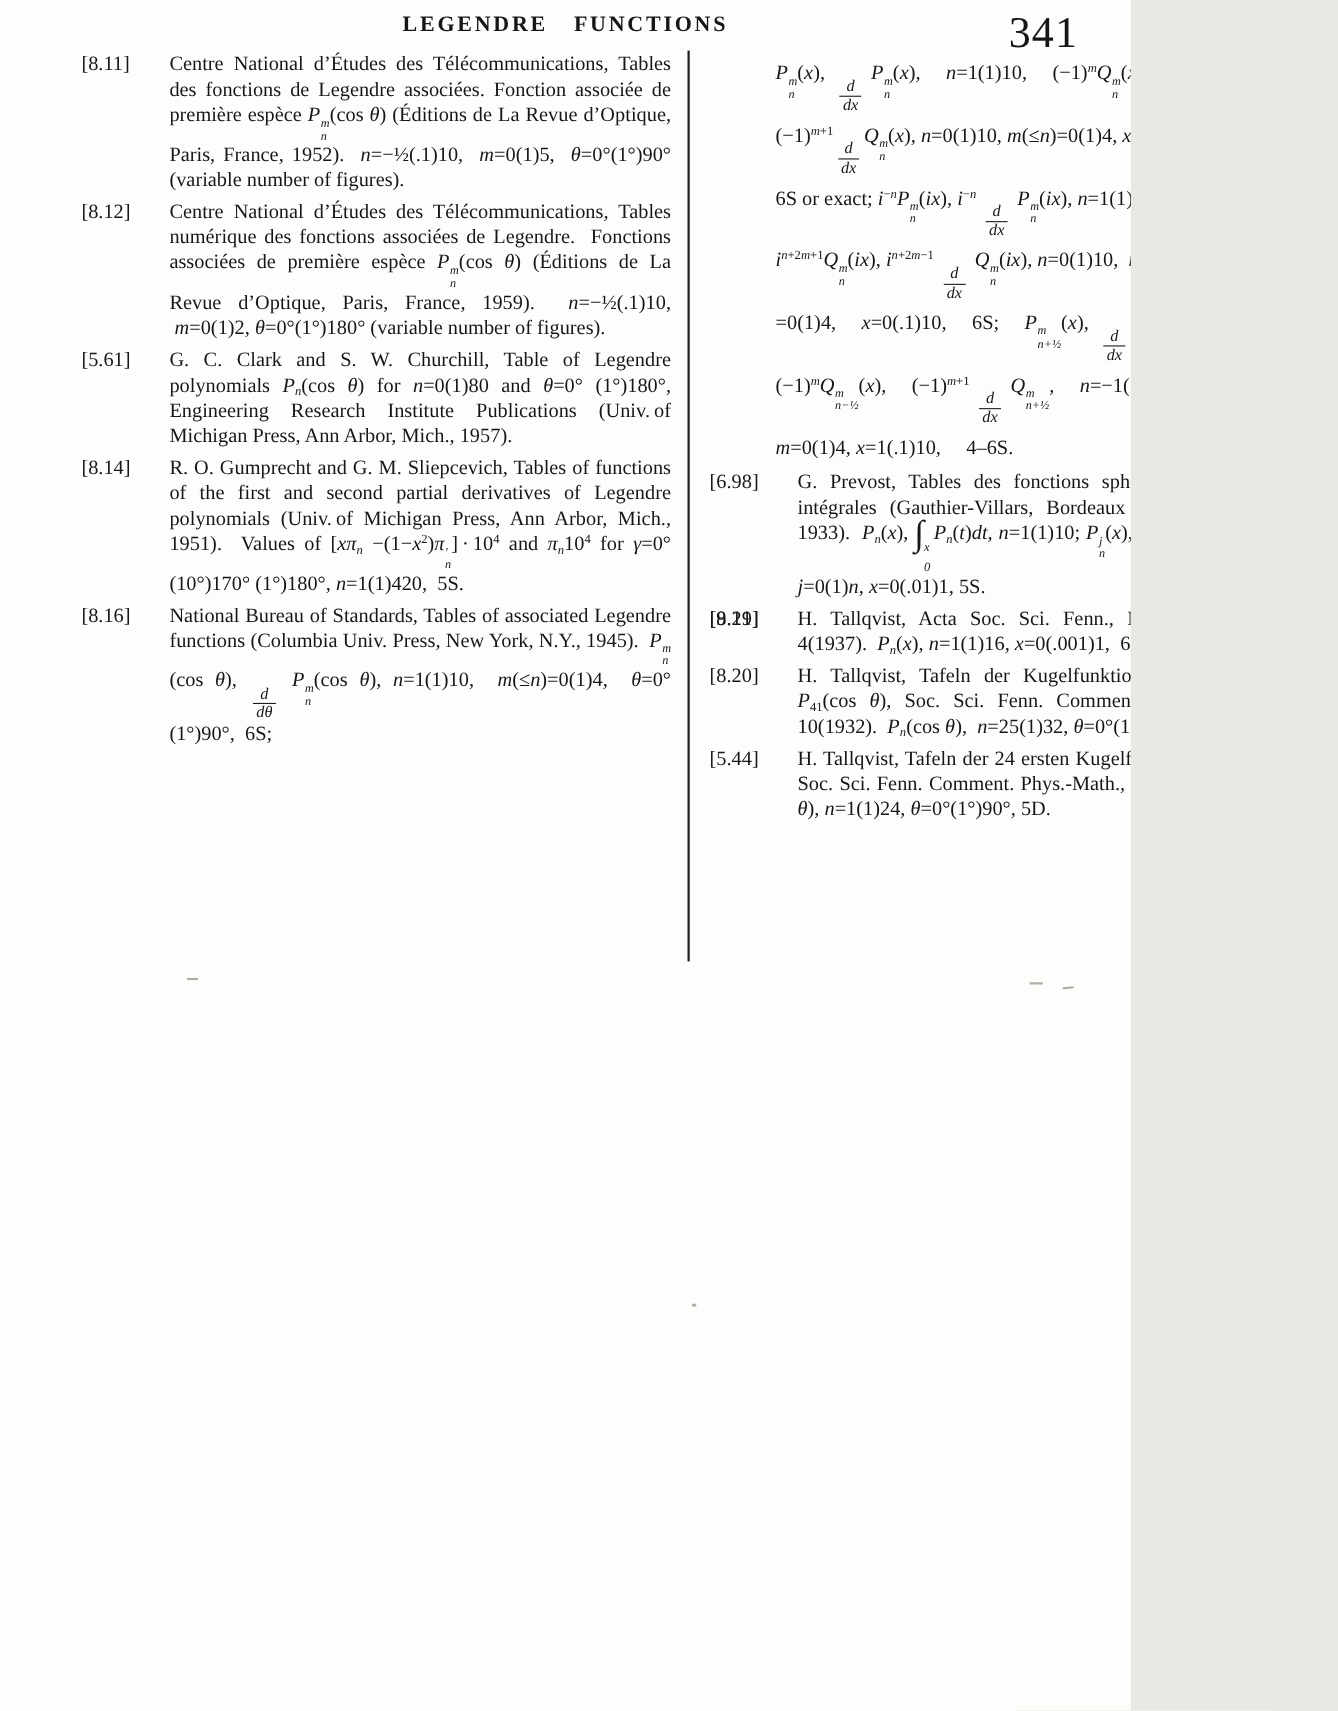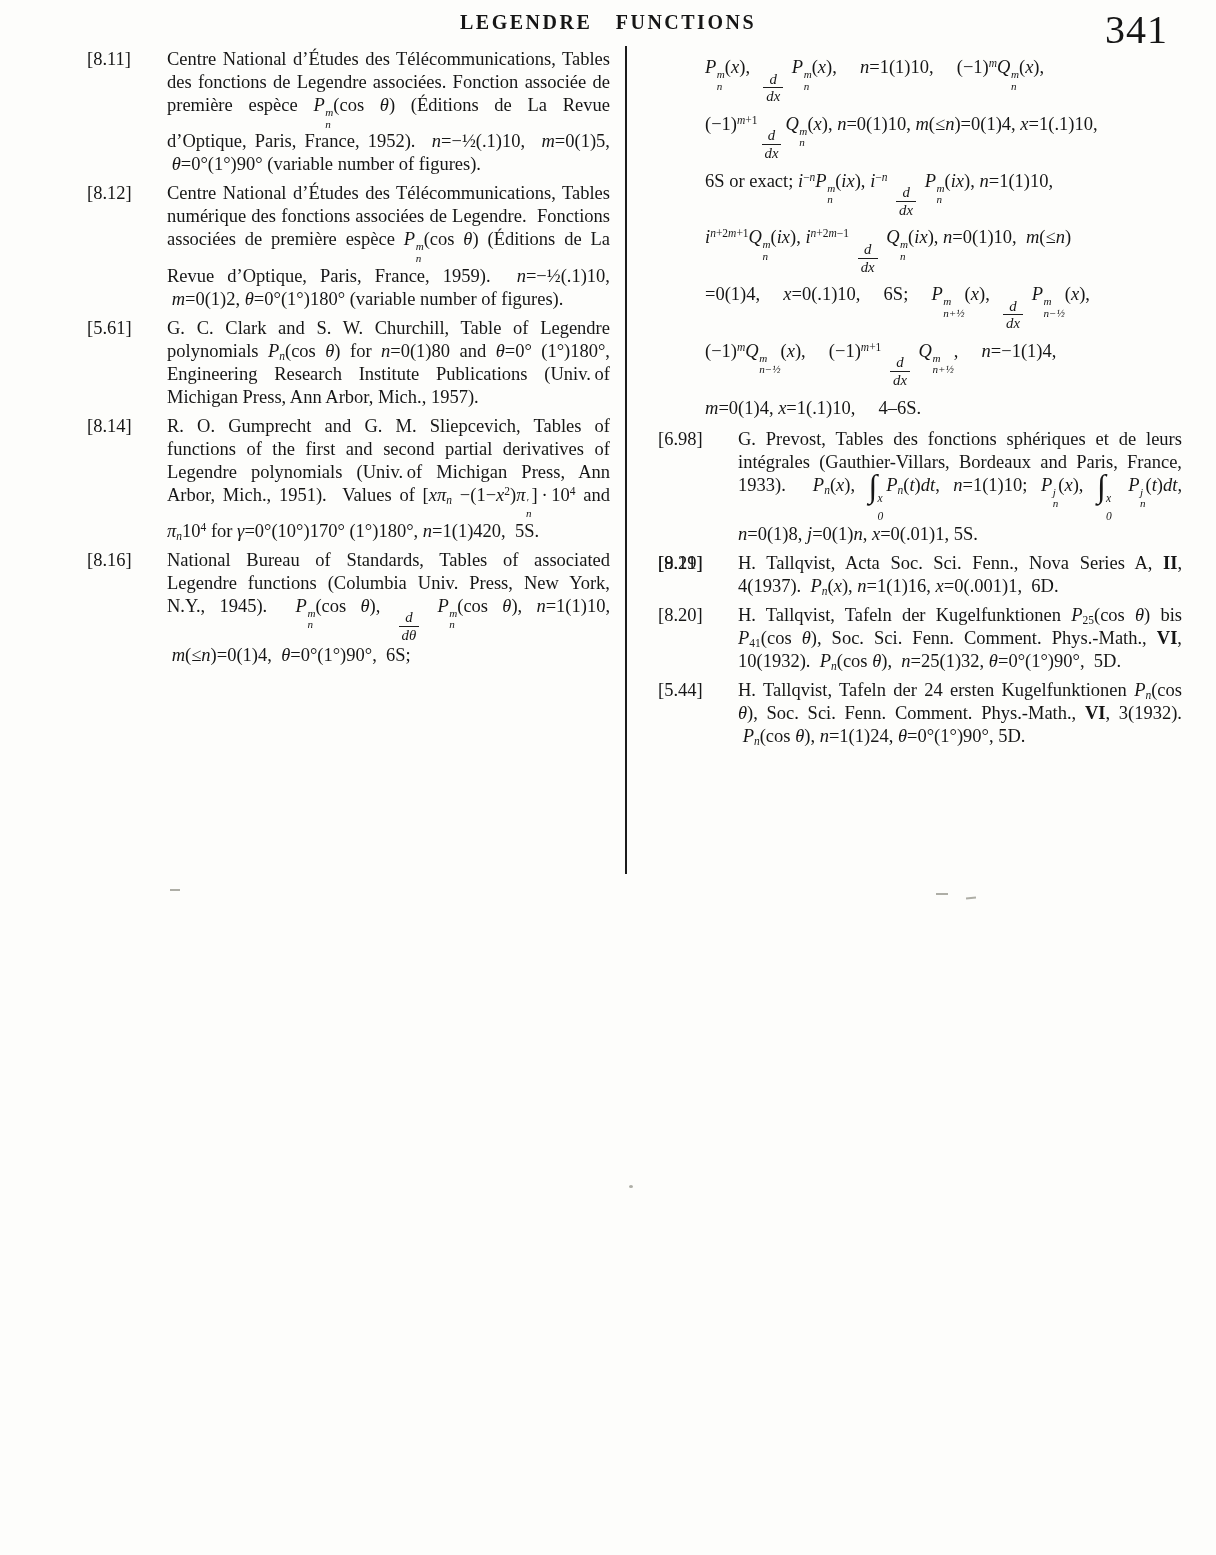--- a/index.html
+++ b/index.html
@@ -1,38 +1,38 @@
 <!DOCTYPE html>
 <html><head>
 <meta charset="utf-8">
 <style>
   html,body{margin:0;padding:0;background:#e9e8e4;}
   .page{
     position:relative;
-    width:1216px;height:1555px;
+    width:1028px;height:1555px;
     background:#fdfdfb;
     font-family:"Liberation Serif","DejaVu Serif",serif;
     color:#161616;
     overflow:hidden;
   }
   
   .running-head{position:absolute;top:6px;left:0;width:100%;height:40px;}
   .head-title{
     position:absolute;left:0;right:0;top:5px;
     text-align:center;font-weight:bold;font-size:20px;
     letter-spacing:2.5px;word-spacing:16px;
   }
   .page-number{position:absolute;right:48px;top:0;font-size:40px;letter-spacing:1px;font-family:Liberation Serif, serif;}
   
   .col-divider{position:absolute;left:625px;top:46px;width:2px;height:828px;background:#1c1c1c;}
   
   .columns{position:absolute;top:48px;left:74px;display:flex;gap:35px;}
   .col{width:537px;font-size:18.5px;line-height:23px;text-align:justify;}
   .col-left{width:536px;}
-  .entry{position:relative;padding-left:80px;margin:0 0 6px 13px;}
+  .entry{position:relative;padding-left:80px;margin:0 0 6px 0;}
   .ref-label{position:absolute;left:0;top:0;}
   
   .cont-block{margin-top:2px;}
   .cont-line{margin:8px 0 8px 60px;white-space:nowrap;}
   
   i{font-style:italic;}
   sup{font-size:0.62em;vertical-align:0.55em;line-height:0;}
   sub{font-size:0.62em;vertical-align:-0.3em;line-height:0;}
   .ss{
     display:inline-flex;flex-direction:column;align-items:flex-start;

